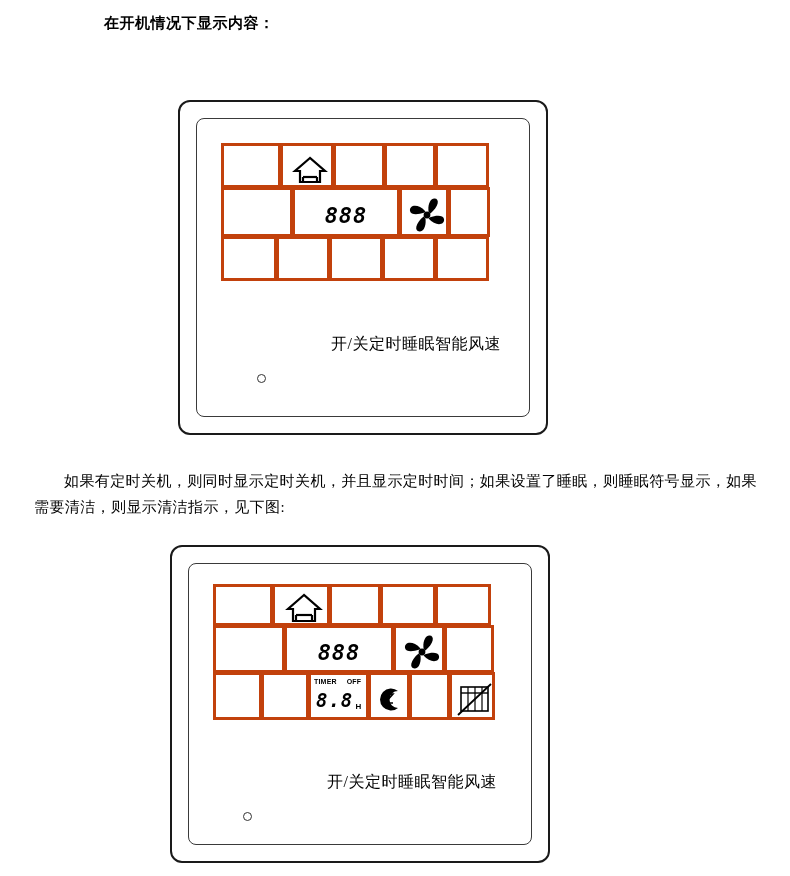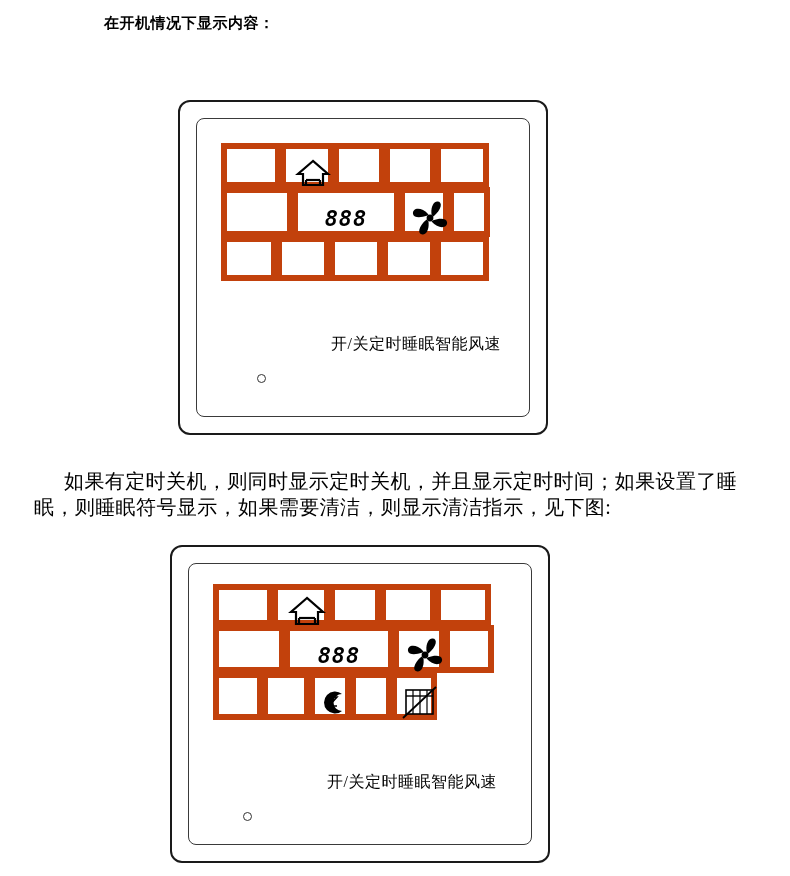--- a/index.html
+++ b/index.html
@@ -35,21 +35,21 @@
     left: 74px;
     top: 45px;
     font-size: 15px;
     letter-spacing: 0.5px;
   }
   .para {
     position: absolute;
     left: 34px;
     top: 468px;
     width: 736px;
-    font-size: 20px;
+    font-size: 15px;
     line-height: 26px;
     text-indent: 30px;
     letter-spacing: 0.4px;
   }
 
   
   .device {
     position: absolute;
     border: 2px solid #1a1a1a;
     border-radius: 12px;
@@ -68,21 +68,21 @@
   }
   .lcd {
     position: absolute;
     box-sizing: border-box;
   }
   .lcd .row {
     display: flex;
     box-sizing: border-box;
   }
   .cell {
-    border: 6px solid #c2410c;
+    border: 3px solid #c2410c;
     box-sizing: border-box;
     position: relative;
     margin-left: -1px;
   }
   .cell:first-child { margin-left: 0; }
   .row + .row { margin-top: -1px; }
 
   .seg-digits {
     font-family: "DejaVu Sans Mono", monospace;
     font-weight: bold;
@@ -226,20 +226,26 @@
                 <path d="M-3.4,1.6 C-12,8.5 -13,17 -7,16.5 C-2.2,16 -0.6,8 -1.6,3.2 Z" fill="#000"></path>
               </g>
             </svg>
           </div>
           <div class="cell" style="width:50px;height:48px;"></div>
         </div>
 
         <div class="row">
           <div class="cell" style="width:50px;height:48px;"></div>
           <div class="cell" style="width:48px;height:48px;"></div>
+          <div class="cell" style="width:62px;height:48px;">
+            <span class="tiny-label" style="position:absolute;left:3px;top:3px;">TIMER</span>
+            <span class="tiny-label" style="position:absolute;right:5px;top:3px;">OFF</span>
+            <span class="seg-digits" style="position:absolute;left:5px;top:16px;font-size:19px;">8.8</span>
+            <span class="unit-h" style="position:absolute;right:5px;bottom:6px;">H</span>
+          </div>
           <div class="cell" style="width:42px;height:48px;">
             <svg viewBox="0 0 42 48" width="42" height="48" style="position:absolute;left:0;top:0;">
               <path d="M27 16 A11 11 0 1 0 27 33 A8.5 8.5 0 1 1 27 16 Z" fill="#000"></path>
               <path d="M14 19 L22 19 L14 28 L22 28" fill="none" stroke="#000" stroke-width="1.6"></path>
             </svg>
           </div>
           <div class="cell" style="width:42px;height:48px;"></div>
           <div class="cell" style="width:46px;height:48px;">
             <svg viewBox="0 0 46 48" width="46" height="48" style="position:absolute;left:0;top:0;">
               <rect x="9" y="12" width="27" height="24" fill="none" stroke="#000" stroke-width="1.6"></rect>

